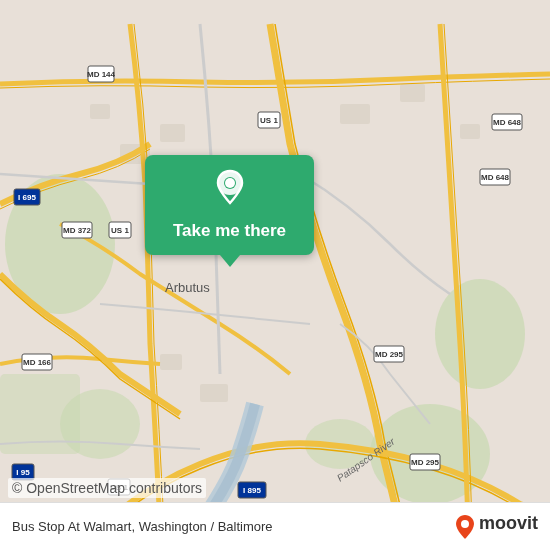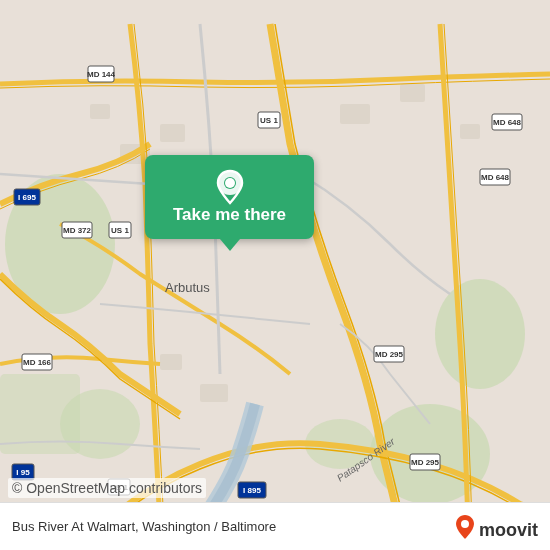--- a/index.html
+++ b/index.html
@@ -45,21 +45,21 @@
     }
 
     #info-text {
       font-size: 13px;
       color: #333;
       font-weight: 500;
     }
 
     #moovit-logo {
       display: flex;
-      align-items: flex-end;
+      align-items: flex-start;
     }
 
     .moovit-icon {
       width: 28px;
       height: 28px;
     }
 
     .moovit-text {
       font-size: 18px;
       font-weight: bold;
@@ -90,21 +90,21 @@
       z-index: 20;
     }
 
     #green-panel {
       background: #2eaa6e;
       border-radius: 8px;
       padding: 14px 28px;
       display: flex;
       flex-direction: column;
       align-items: center;
-      gap: 0;
+      gap: 16px;
       box-shadow: 0 2px 8px rgba(0,0,0,0.3);
     }
 
     .location-pin-icon {
       width: 36px;
       height: 36px;
     }
 
     #take-me-there-label {
       color: white;
@@ -244,21 +244,21 @@
       <span id="take-me-there-label">Take me there</span>
     </div>
     <div id="panel-pointer"></div>
   </div>
 
   <div id="copyright">
     <span>© OpenStreetMap contributors</span>
   </div>
 
   <div id="info-bar">
-    <span id="info-text">Bus River At Walmart, Washington / Baltimore</span>
+    <span id="info-text">Bus Stop At Walmart, Washington / Baltimore</span>
     <div id="moovit-logo">
 
       <svg class="moovit-icon" viewBox="0 0 28 28" xmlns="http://www.w3.org/2000/svg">
         <path d="M14 2 C9 2 5 6 5 11 C5 17 14 26 14 26 C14 26 23 17 23 11 C23 6 19 2 14 2 Z" fill="#e8441a"></path>
         <circle cx="14" cy="11" r="4" fill="white"></circle>
       </svg>
       <span class="moovit-text">moovit</span>
     </div>
   </div>
 

